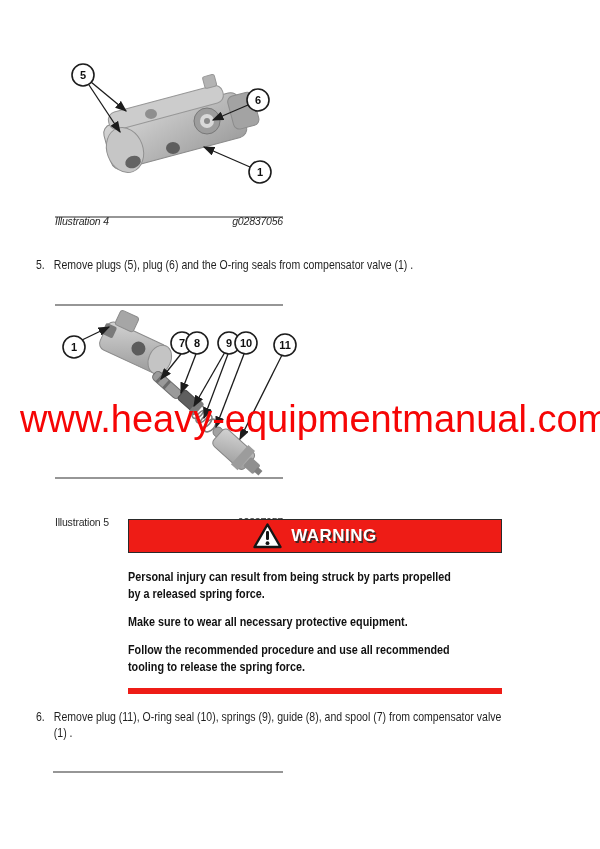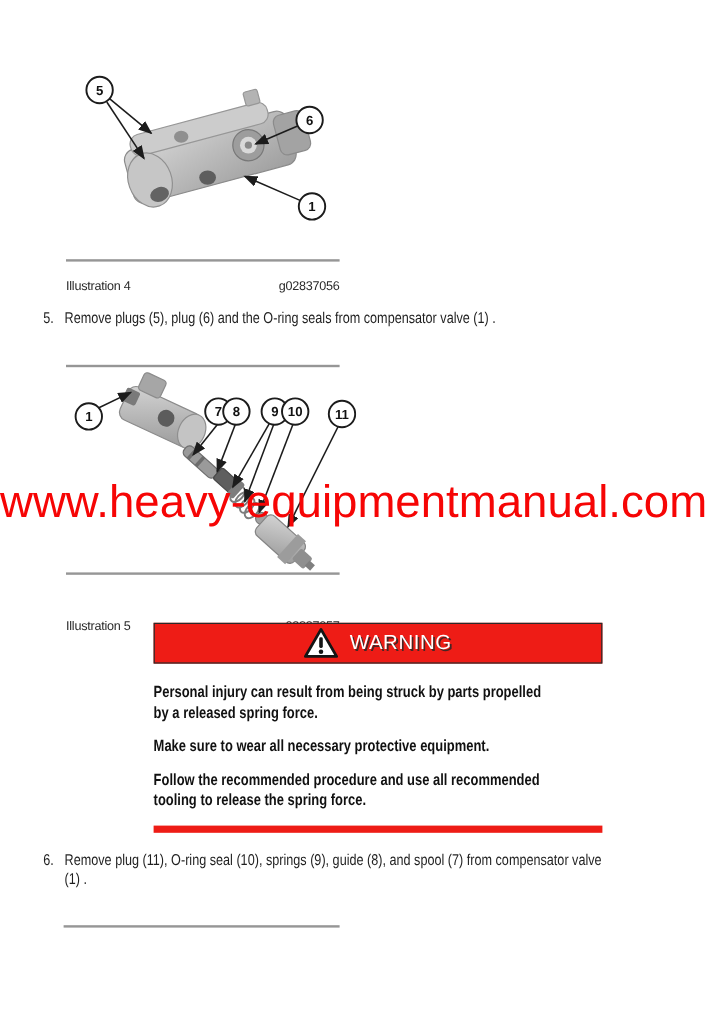--- a/index.html
+++ b/index.html
@@ -13,38 +13,38 @@
   .caption-row{
     position:absolute;display:flex;justify-content:space-between;
     font-size:10.5px;letter-spacing:-0.2px;color:#2a2a2a;
   }
   .co-num{font:700 11px "Liberation Sans", sans-serif;fill:#111;}
   .leader{stroke:#1c1c1c;stroke-width:1.3;fill:none;}
   .co-circle{fill:#ffffff;stroke:#1c1c1c;stroke-width:1.6;}
   
   #watermark{
     position:absolute;left:0;top:398px;width:572px;text-align:center;
-    font-size:38px;color:#f60505;white-space:nowrap;z-index:5;
+    font-size:38px;color:#f60505;white-space:nowrap;z-index:5;padding-left:20px;
   }
   
   .step{
     position:absolute;left:36px;width:640px;display:flex;
     font-size:13px;line-height:16px;
     transform:scaleX(0.81);transform-origin:0 0;
   }
   .step-num{width:22px;flex:0 0 22px;}
   .step-text{white-space:pre-line;width:610px;}
   
   #warning-banner{
     position:absolute;left:128px;top:519px;width:374px;height:34px;
     background:#ee1c16;border:1px solid #2a2a2a;box-sizing:border-box;
     display:flex;align-items:center;justify-content:center;gap:9px;
   }
   #warning-title{
-    font-weight:400;font-size:17px;color:#ffffff;letter-spacing:0.5px;
+    font-weight:700;font-size:17px;color:#ffffff;letter-spacing:0.5px;
     text-shadow:1.5px 1.5px 0 rgba(40,40,40,0.85);
   }
   #warning-body{
     position:absolute;left:128px;top:568px;width:470px;
     font-weight:700;font-size:13.5px;line-height:17px;color:#111;
     transform:scaleX(0.80);transform-origin:0 0;
   }
   #warning-body p{margin:0 0 11px 0;white-space:pre-line;}
   #warning-bottom-bar{
     position:absolute;left:128px;top:688px;width:374px;height:6px;background:#ee1c16;
@@ -97,21 +97,21 @@
       <circle class="co-circle" cx="203" cy="50" r="11"></circle>
       <text class="co-num" x="203" y="54" text-anchor="middle">6</text>
     </g>
     <g>
       <circle class="co-circle" cx="205" cy="122" r="11"></circle>
       <text class="co-num" x="205" y="126" text-anchor="middle">1</text>
     </g>
   </svg>
 
   <div class="rule" style="left:55px;top:216px;width:228px;"></div>
-  <div class="caption-row" style="left:55px;top:233px;width:228px;">
+  <div class="caption-row" style="left:55px;top:215px;width:228px;font-style:italic;">
     <span>Illustration 4</span>
     <span>g02837056</span>
   </div>
 
   <div class="step" style="top:257px;">
     <span class="step-num">5.</span>
     <span class="step-text">Remove plugs (5), plug (6) and the O-ring seals from compensator valve (1) .</span>
   </div>
 
   <div class="rule" style="left:55px;top:304px;width:228px;"></div>

